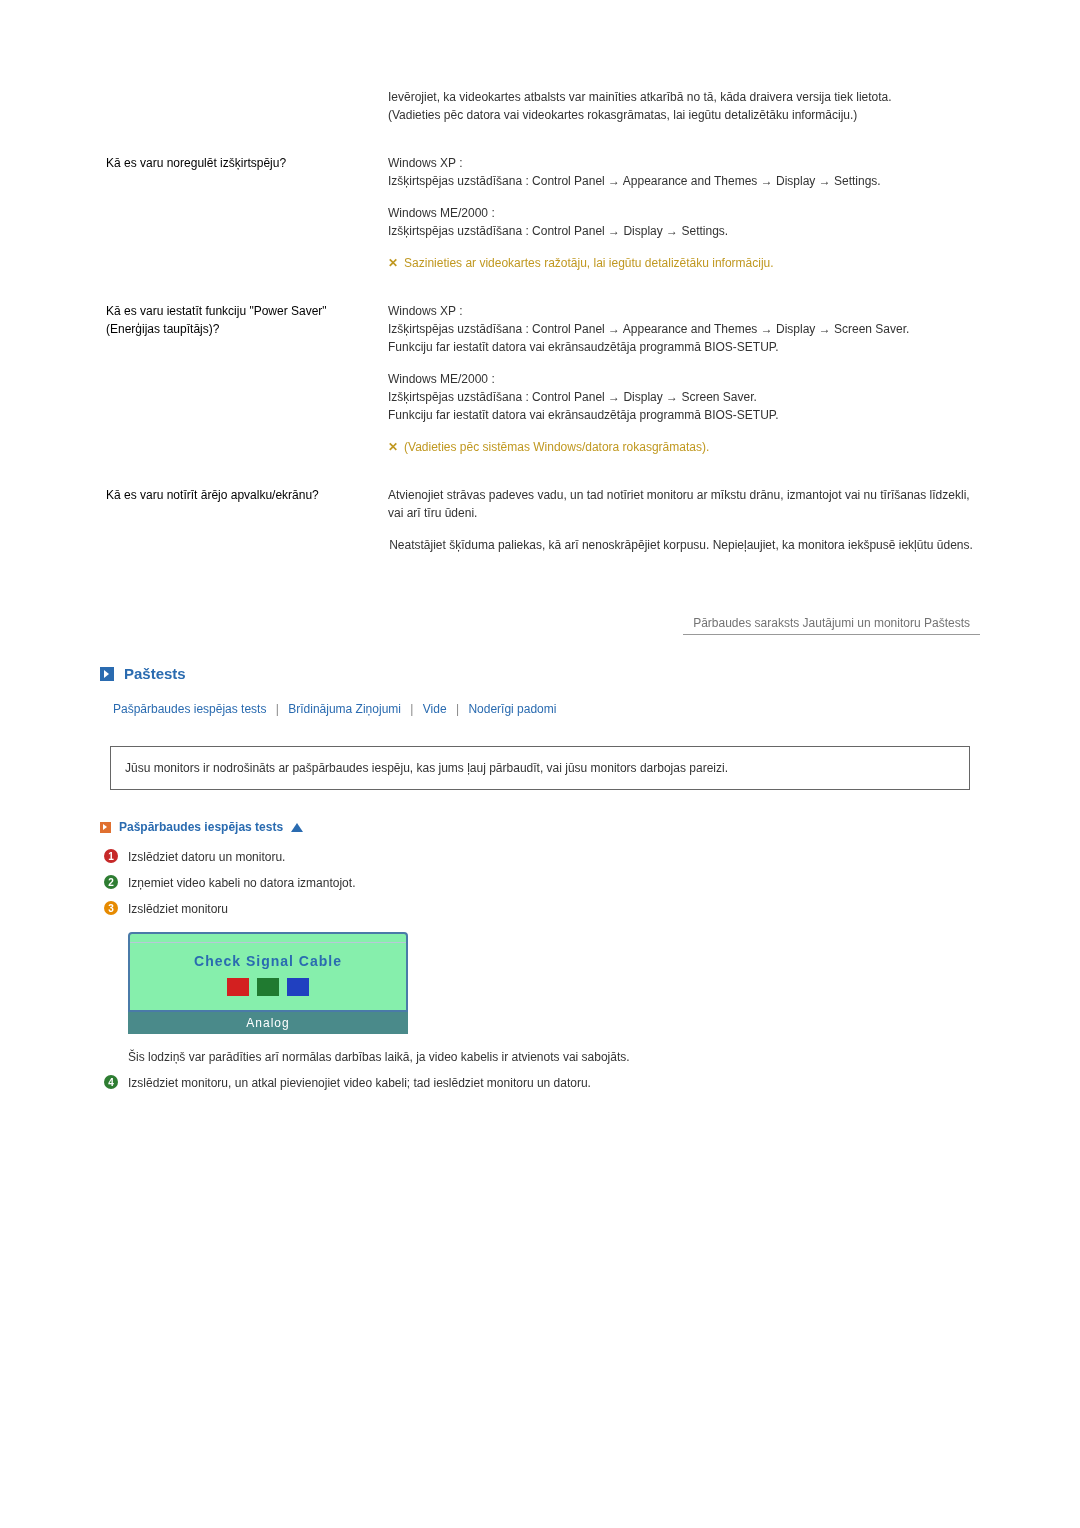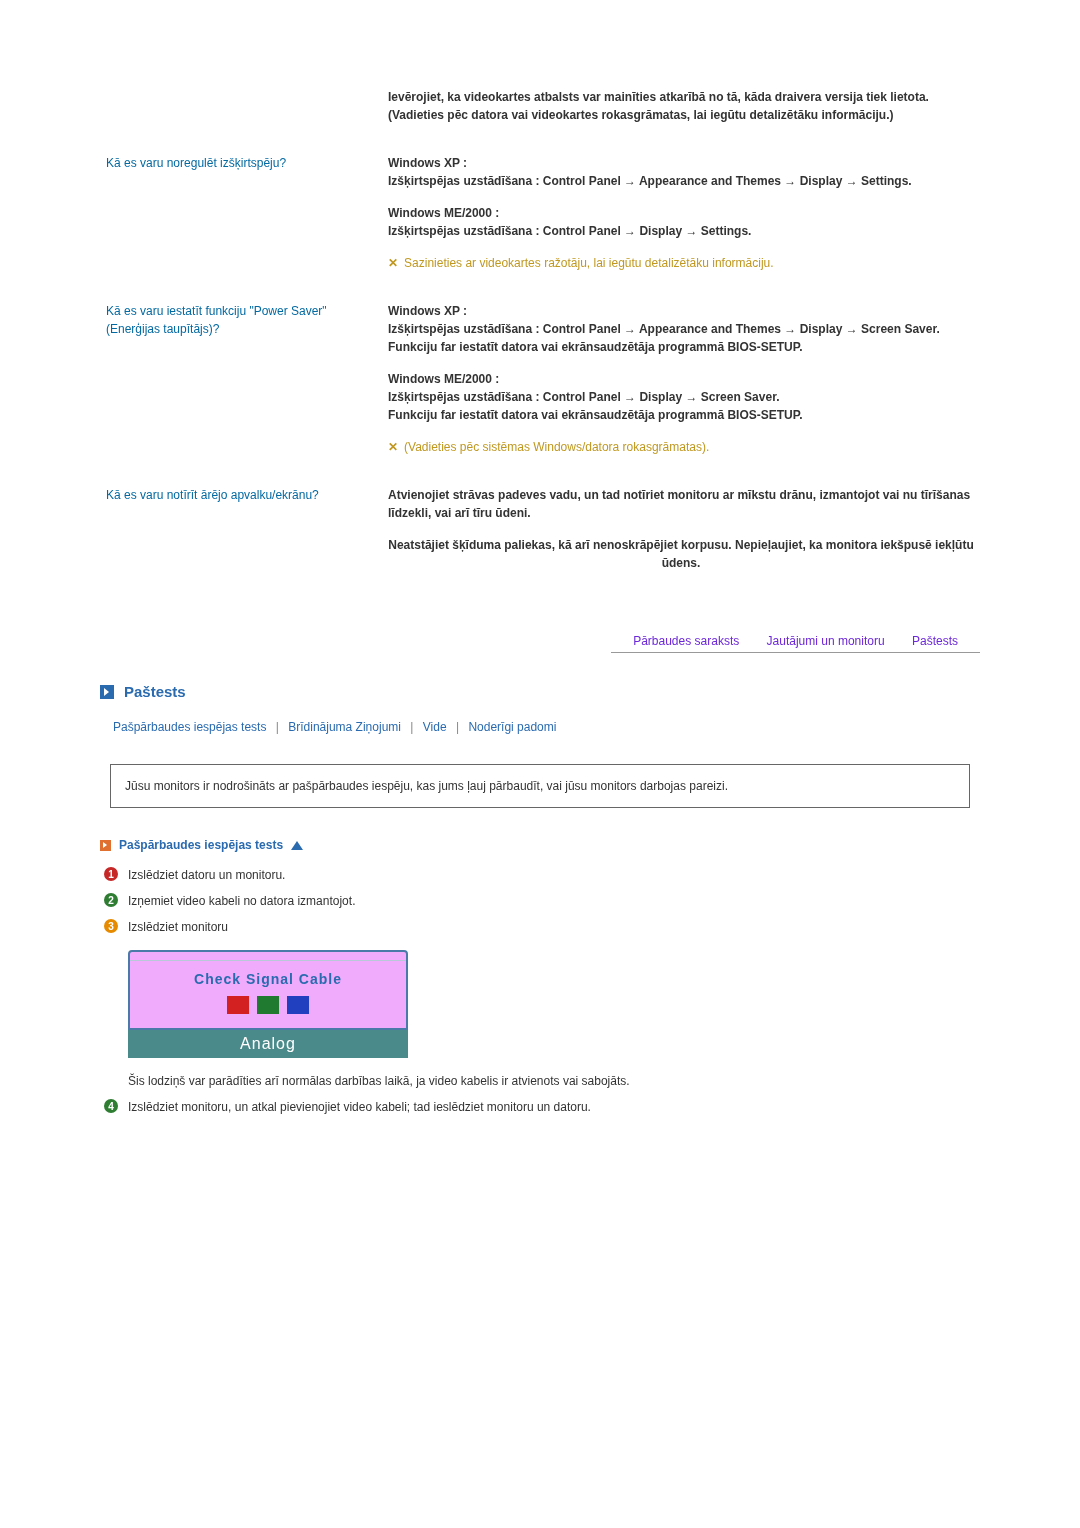--- a/index.html
+++ b/index.html
@@ -18,48 +18,48 @@
     width: 100%;
     border-collapse: collapse;
   }
   table.qa td {
     vertical-align: top;
     padding: 8px 6px;
     line-height: 1.5;
   }
   table.qa td.q {
     width: 270px;
-    color: #0369a1;
+    color: #000000;
   }
   table.qa td.a {
     color: #333;
   }
-  .block { margin-bottom: 14px; font-weight: bold; }
+  .block { margin-bottom: 14px; }
   .note {
     color: #c09820;
     display: flex;
     gap: 6px;
     margin-bottom: 14px;
   }
   .note-icon {
     color: #c09820;
     font-weight: bold;
   }
   .tabs-row {
     text-align: right;
     margin: 40px 0 10px 0;
   }
   .tabs-inner {
     display: inline-block;
     border-bottom: 1px solid #999;
     padding: 0 10px 4px 10px;
   }
   .tabs-inner span {
-    color: #6d28d9;
-    margin: 0 12px;
+    color: #737373;
+    margin: 0 0;
     font-size: 12px;
   }
   .section-title {
     display: flex;
     align-items: center;
     gap: 10px;
     margin: 30px 0 20px 0;
   }
   .arrow-box {
     width: 14px;
@@ -159,21 +159,21 @@
   .n3 { background: #e68a00; }
   .n4 { background: #2e7d32; }
   .step-body { flex: 1; }
   .step-sub { margin-top: 8px; }
   .osd {
     width: 280px;
     margin: 14px 0 14px 0;
   }
   .osd-outer {
     border: 2px solid #4a7aa8;
-    background: #f0abfc;
+    background: #86efac;
     border-radius: 4px 4px 0 0;
   }
   .osd-top {
     border-bottom: 1px solid #b8c8d8;
     padding: 4px 8px;
   }
   .osd-title {
     text-align: center;
     color: #2a6bb0;
     font-weight: bold;
@@ -188,21 +188,21 @@
     padding-bottom: 14px;
   }
   .csq { width: 22px; height: 18px; }
   .cr { background: #d32020; }
   .cg { background: #207a30; }
   .cb { background: #2040c0; }
   .osd-bar {
     background: #4a8a8a;
     color: #fff;
     text-align: center;
-    font-size: 16px;
+    font-size: 12px;
     padding: 2px 0;
     letter-spacing: 1px;
   }
 </style>
 </head>
 <body>
 
 <div class="page">
 
   <table class="qa">

